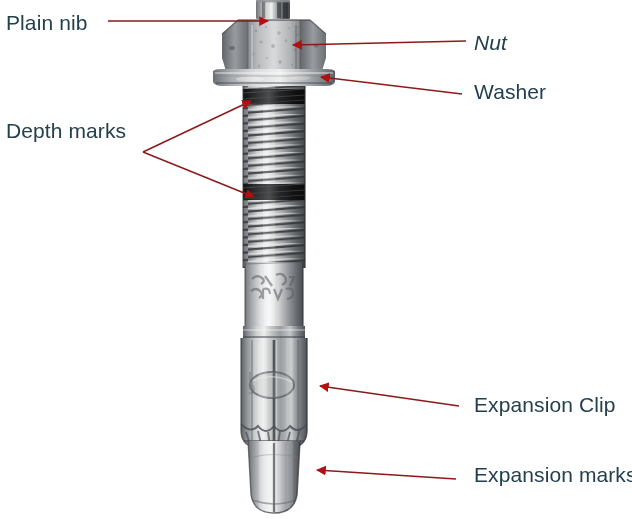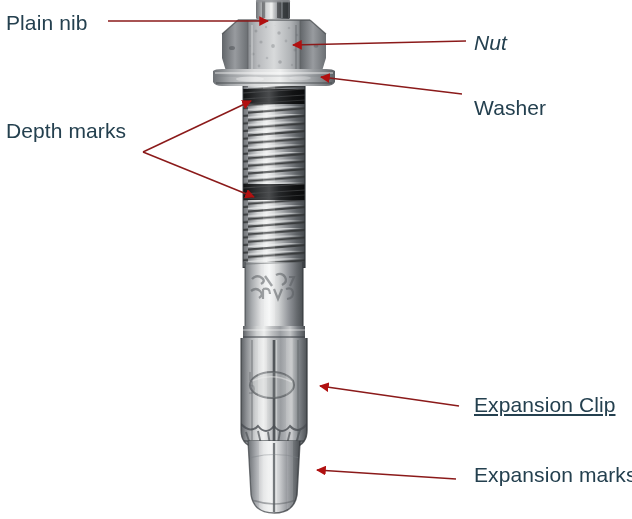--- a/index.html
+++ b/index.html
@@ -312,18 +312,18 @@
     <line x1="143" y1="152" x2="251" y2="101" stroke="#8b1a1a" stroke-width="1.5" marker-end="url(#arrowR)"></line>
     <line x1="143" y1="152" x2="254" y2="197" stroke="#8b1a1a" stroke-width="1.5" marker-end="url(#arrowR)"></line>
 
     <line x1="459" y1="406" x2="320" y2="386" stroke="#8b1a1a" stroke-width="1.5" marker-end="url(#arrowR)"></line>
 
     <line x1="456" y1="479" x2="317" y2="470" stroke="#8b1a1a" stroke-width="1.5" marker-end="url(#arrowR)"></line>
   </svg>
 
   <div class="label" style="left:6px;  top:12px;">Plain nib</div>
   <div class="label" style="left:474px;top:32px;font-style:italic;">Nut</div>
-  <div class="label" style="left:474px;top:97px;">Washer</div>
+  <div class="label" style="left:474px;top:81px;">Washer</div>
   <div class="label" style="left:6px;  top:120px;">Depth marks</div>
-  <div class="label" style="left:474px;top:394px;text-decoration:underline;">Expansion Clip</div>
+  <div class="label" style="left:474px;top:394px;">Expansion Clip</div>
   <div class="label" style="left:474px;top:464px;">Expansion marks</div>
 
 </div>
 
 </body></html>

